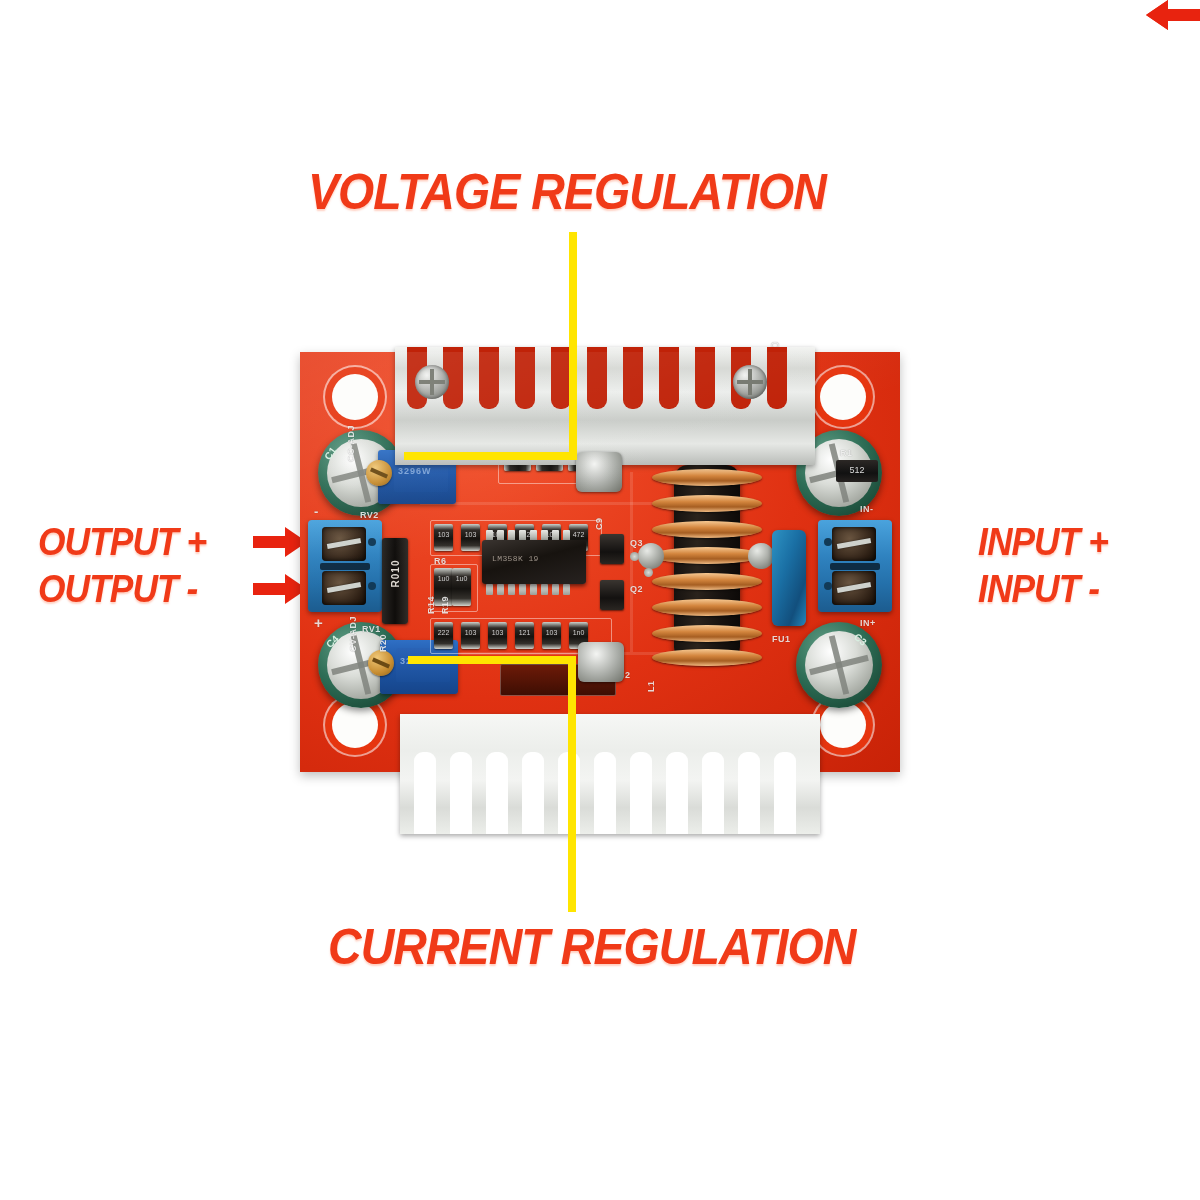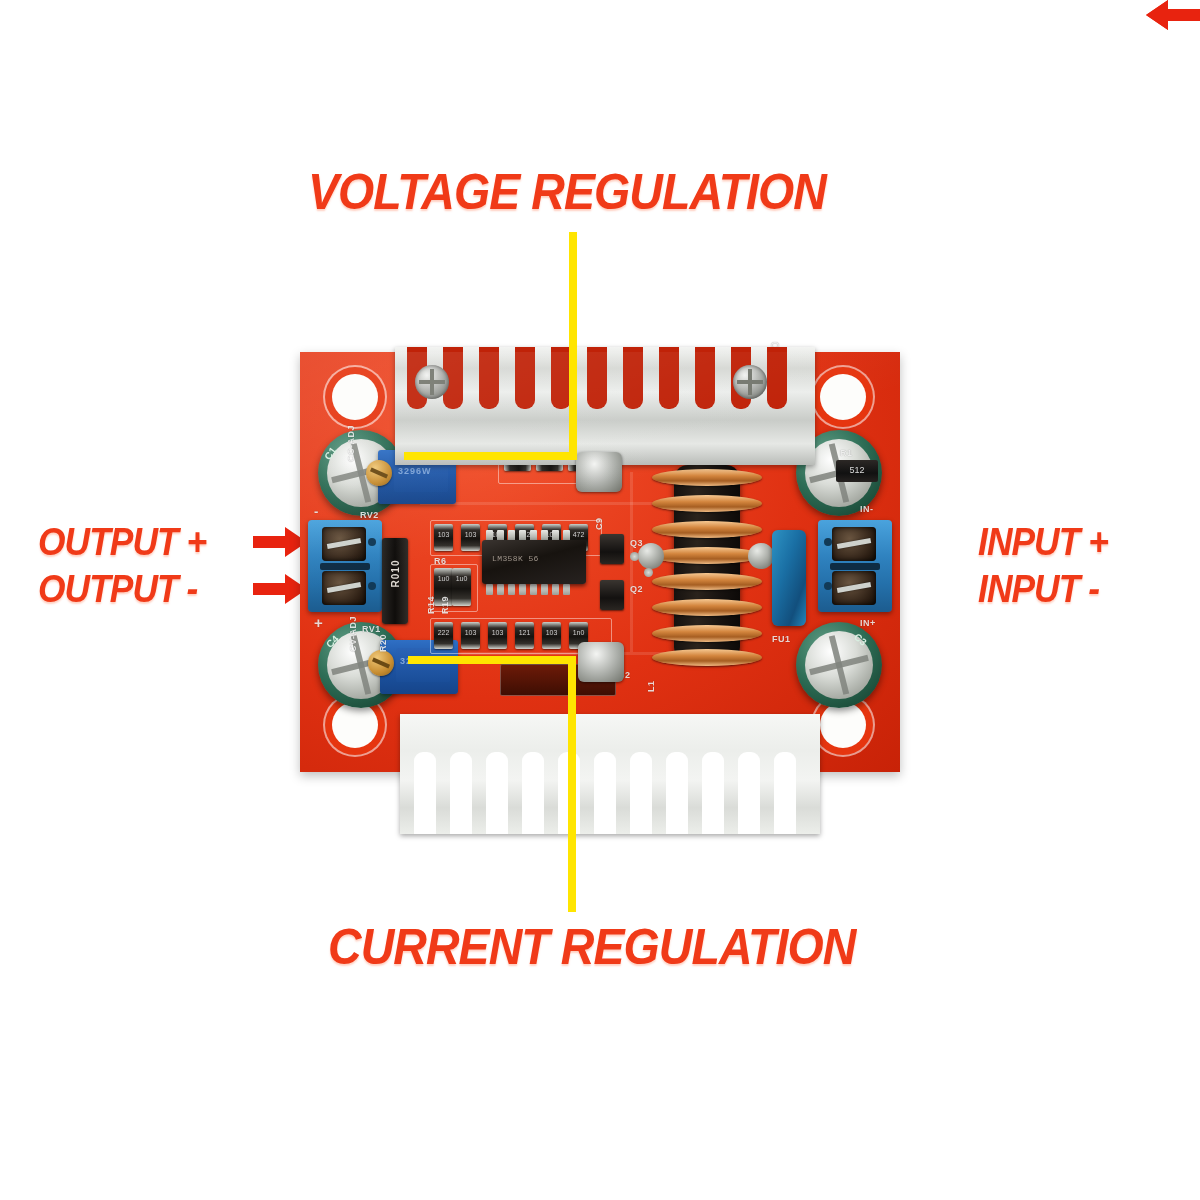--- a/index.html
+++ b/index.html
@@ -395,21 +395,21 @@
       <i></i>
         <i></i>
         <i></i>
         <i></i>
         <i></i>
         <i></i>
         <i></i>
         <i></i>
     </div>
     <div class="ic">
-      <div class="mark">LM358K 56</div>
+      <div class="mark">LM358K 19</div>
     </div>
     <div class="pinrow" id="pinsBot">
       <i></i>
         <i></i>
         <i></i>
         <i></i>
         <i></i>
         <i></i>
         <i></i>
         <i></i>

